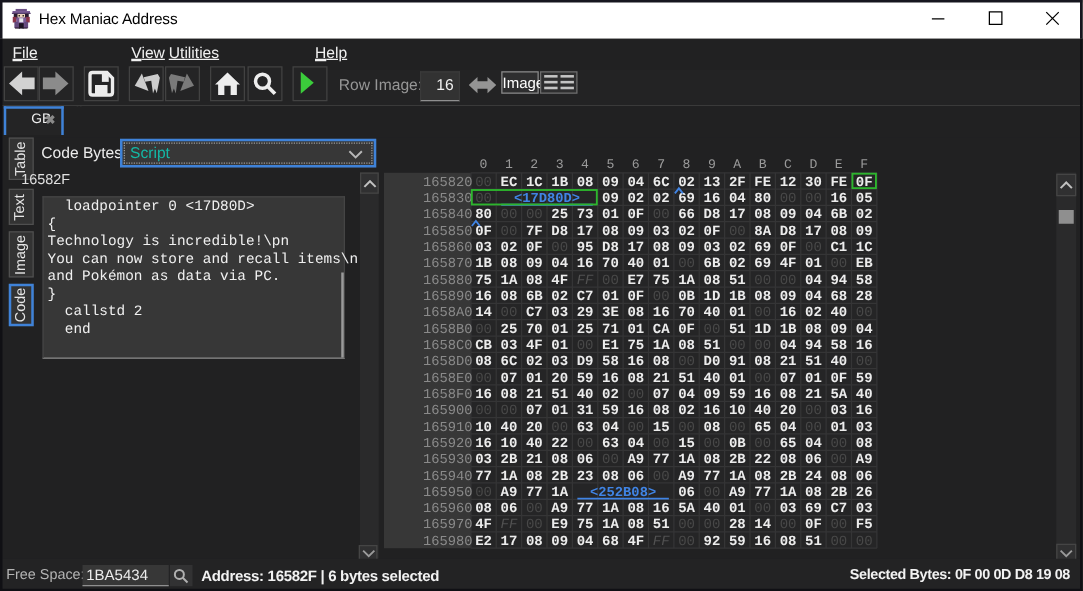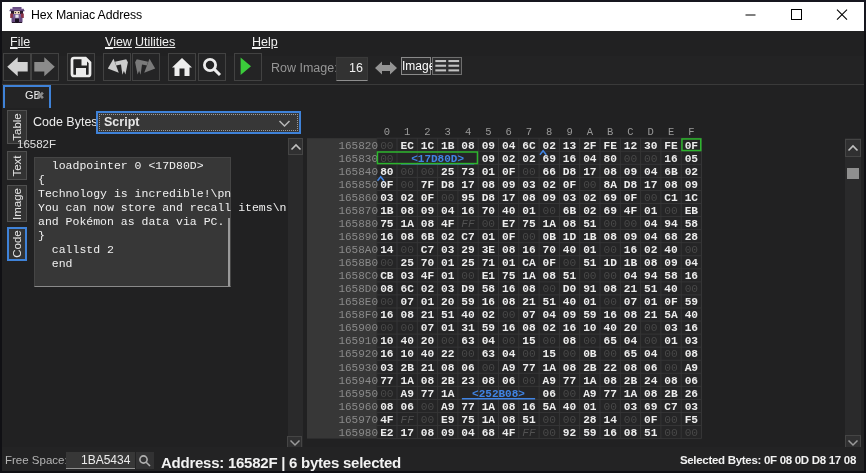--- a/index.html
+++ b/index.html
@@ -16,23 +16,23 @@
 .rwinput{left:336px;top:57px;width:32px;height:24px;background:#323232;border:1px solid #3a3a3a;border-bottom:1px solid #8f8f8f;color:#f0f0f0;font-size:12.5px;text-align:right;padding:3px 4px 0 0;}
 .autobox{left:401px;top:57px;width:30px;height:18px;background:#2e2e2f;border:1px solid #8a8a8a;color:#fff;font-size:12px;text-align:center;padding-top:0px;line-height:16px;}
 .colbox{left:432px;top:57px;width:30px;height:18px;background:#2e2e2f;border:1px solid #6e6e6e;display:flex;align-items:center;justify-content:center;}
 .tabstrip{left:0;top:85px;width:866px;height:25px;background:#212122;}
 .gbtab{left:3px;top:85px;width:48px;height:23px;border:2px solid #3f82d8;border-bottom:none;background:#242425;}
 .vtab{left:7px;width:20px;background:#333333;border:1px solid #4f4f4f;color:#e6e6e6;font-size:11.5px;display:flex;align-items:center;justify-content:center;}
 .vtab span{transform:rotate(-90deg);white-space:nowrap;}
 .codetype{left:33px;top:115px;color:#ececec;font-size:12.5px;}
 .dropdown{left:96px;top:111px;width:205px;height:23px;background:#373737;border:2px solid #3f82d8;}
 .dropdown .inner{position:absolute;left:1px;top:1px;right:1px;bottom:1px;border:1px dotted #9a9a9a;}
-.droptext{position:absolute;left:6px;top:2px;color:#e5e5e5;font-size:12.5px;font-weight:bold;}
+.droptext{position:absolute;left:6px;top:2px;color:#14b8a6;font-size:12.5px;}
 .addrlabel{left:17px;top:138px;color:#e0e0e0;font-size:11.5px;}
-.codearea{left:34px;top:157px;width:197px;height:130px;background:#373737;border:1px solid #454545;border-bottom:1px solid #8a8a8a;}
+.codearea{left:34px;top:157px;width:242px;height:130px;background:#373737;border:1px solid #454545;border-bottom:1px solid #8a8a8a;}
 .codetext{position:absolute;left:3px;top:1px;color:#f0f0f0;font-family:"Liberation Mono",monospace;font-size:11.5px;letter-spacing:0px;line-height:14.05px;white-space:pre;}
 .cscroll{position:absolute;background:#2a2a2b;}
 .sbarrow{position:absolute;background:#303031;border:1px solid #454545;display:flex;align-items:center;justify-content:center;}
 .statusbar{left:0;top:447px;width:866px;height:26px;background:#232324;}
 </style></head>
 <body>
 <div class="abs titlebar"></div>
 <div class="abs" style="left:9px;top:7px;">
     <svg width="16" height="16" viewBox="0 0 16 16" style="display:block;">
       <rect x="3.5" y="0" width="9" height="2.2" fill="#6b4f85"></rect>
@@ -651,23 +651,23 @@
     </svg>
   </div>
 <div class="abs" style="left:847px;top:168px;width:12px;height:11px;background:#8f8f8f;"></div>
 <div class="abs sbarrow" style="left:845px;top:435px;width:16px;height:15px;">
     <svg width="12" height="8" viewBox="0 0 12 8" style="display:block;">
       <path d="M1.5 1.5 L6 6 L10.5 1.5" fill="none" stroke="#9a9a9a" stroke-width="1.5"></path>
     </svg>
   </div>
 <div class="abs statusbar"></div>
 <div class="abs" style="left:5px;top:454px;color:#b4b4b4;font-size:11.5px;">Free Space:</div>
-<div class="abs" style="left:66px;top:452px;width:69px;height:17px;background:#373737;border-bottom:1px solid #8f8f8f;color:#ececec;font-size:12px;padding:1px 0 0 15px;">1BA5434</div>
+<div class="abs" style="left:66px;top:452px;width:69px;height:17px;background:#373737;border-bottom:1px solid #8f8f8f;color:#ececec;font-size:12px;padding:1px 0 0 3px;">1BA5434</div>
 <div class="abs" style="left:136px;top:452px;width:18px;height:17px;background:#323233;display:flex;align-items:center;justify-content:center;">
     <svg width="16" height="16" viewBox="0 0 16 16" style="display:block;">
       <circle cx="6.5" cy="6.5" r="3.6" fill="none" stroke="#b0b0b0" stroke-width="1.6"></circle>
       <line x1="9.2" y1="9.2" x2="13" y2="13" stroke="#b0b0b0" stroke-width="1.6"></line>
     </svg>
   </div>
-<div class="abs" style="left:161px;top:454px;color:#f2f2f2;font-size:15px;font-weight:bold;letter-spacing:-0.25px;">Address: 16582F | 6 bytes selected</div>
-<div class="abs" style="right:10px;top:454px;color:#f2f2f2;font-size:11.5px;font-weight:bold;letter-spacing:-0.3px;">Selected Bytes: 0F 08 0D D8 17 08</div>
+<div class="abs" style="left:161px;top:454px;color:#f2f2f2;font-size:12px;font-weight:bold;letter-spacing:-0.25px;">Address: 16582F | 6 bytes selected</div>
+<div class="abs" style="right:10px;top:454px;color:#f2f2f2;font-size:11.5px;font-weight:bold;letter-spacing:-0.3px;">Selected Bytes: 0F 00 0D D8 19 08</div>
 <div class="abs" style="left:0;top:31px;width:2px;height:442px;background:#101014;"></div>
 <div class="abs" style="right:0;top:31px;width:2px;height:442px;background:#101014;"></div>
 <div class="abs" style="left:0;bottom:0;width:866px;height:2px;background:#101014;"></div>
 </body></html>

